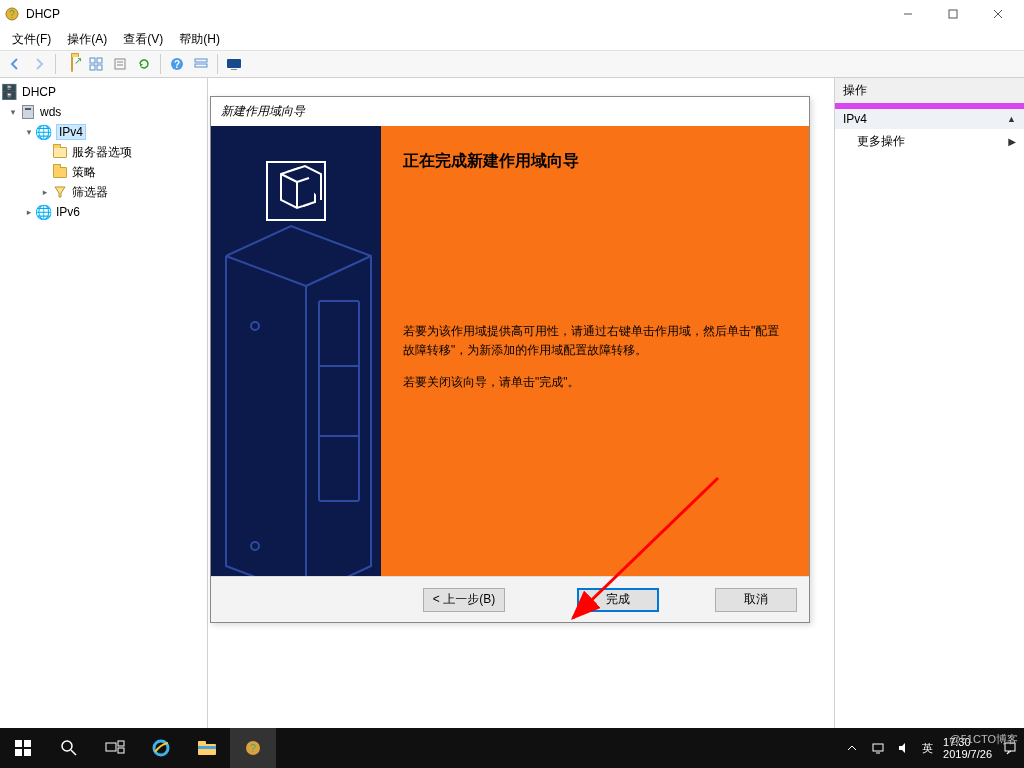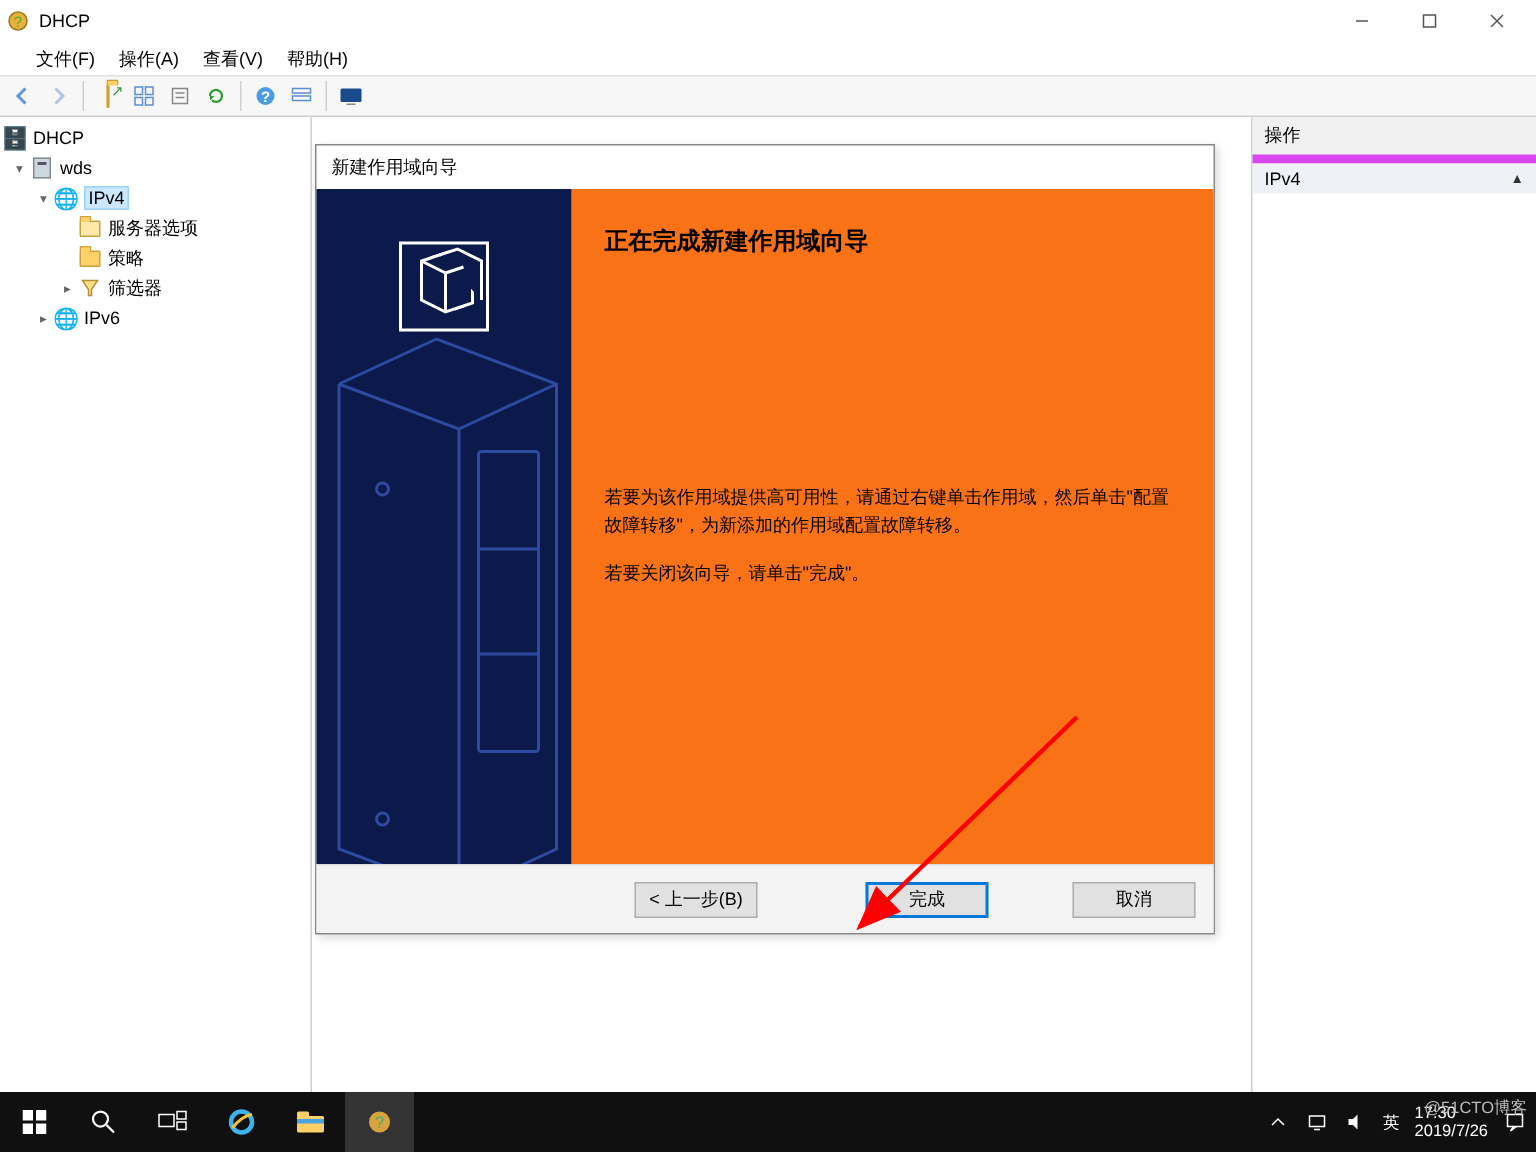--- a/index.html
+++ b/index.html
@@ -3,40 +3,40 @@
 <meta charset="utf-8">
 <style>
   * { box-sizing: border-box; font-family: "Microsoft YaHei", "Segoe UI", Tahoma, sans-serif; }
   html, body { margin: 0; padding: 0; width: 1024px; height: 768px; overflow: hidden; background: #fff; font-size: 12px; color: #000; }
   
   .titlebar { height: 28px; display: flex; align-items: center; padding: 0 4px; background: #fff; }
   .titlebar .app-icon { width: 16px; height: 16px; margin-right: 6px; display:inline-flex; align-items:center; justify-content:center;}
   .titlebar .title { flex: 1; font-size: 12px; }
   .win-controls { display: flex; }
   .win-btn { width: 45px; height: 28px; display: flex; align-items: center; justify-content: center; color:#555;}
-  .menubar { height: 22px; display: flex; align-items: center; padding: 0 16px; background:#fff;}
+  .menubar { height: 22px; display: flex; align-items: center; padding: 0 4px; background:#fff;}
   .menubar span { padding: 2px 8px; }
   .toolbar { height: 28px; display: flex; align-items: center; padding: 2px 4px; border-top:1px solid #e1e1e1; border-bottom:1px solid #d0d0d0; background:#f7f7f7; gap:2px;}
   .tbtn { width: 22px; height: 22px; display: flex; align-items: center; justify-content: center; border:1px solid transparent;}
   .tsep { width:1px; height:20px; background:#d0d0d0; margin:0 3px;}
   
   .body-area { display:flex; height:calc(768px - 28px - 22px - 28px - 40px); border-top:0; }
   .tree-pane { width:208px; border-right:1px solid #d0d0d0; padding:4px 0; background:#fff; overflow:hidden;}
   .tree .row { display:flex; align-items:center; height:20px; white-space:nowrap;}
   .tree .twisty { width:14px; text-align:center; color:#666; font-size:9px; }
   .tree .ico { width:16px; height:16px; margin-right:4px; display:inline-flex; align-items:center; justify-content:center;}
   .tree .sel { background:#cce8ff; border:1px solid #99d1ff; padding:0 2px; }
   .content-pane { flex:1; position:relative; background:#fff; }
   .actions-pane { width:190px; border-left:1px solid #d0d0d0; background:#fff;}
   .actions-header { background:#f0f0f0; border-bottom:6px solid #d946ef; padding:4px 8px; font-weight:normal;}
   .actions-sub { background:#eef2f7; padding:3px 8px; display:flex; justify-content:space-between; align-items:center;}
   .actions-item { padding:4px 8px 4px 22px; display:flex; justify-content:space-between; align-items:center;}
   
   .dialog { position:absolute; left:2px; top:18px; width:600px; background:#fff; border:1px solid #888; box-shadow:2px 2px 6px rgba(0,0,0,0.15);}
-  .dialog-title { padding:6px 10px 6px 10px; font-size:12px;}
+  .dialog-title { padding:6px 10px 6px 10px; font-size:12px;font-style:italic;}
   .dialog-body { display:flex; height:450px; }
   .dialog-banner { width:170px; background:#0b1a4a; position:relative; display:flex; align-items:flex-start; justify-content:center; padding-top:30px;}
   .dialog-content { flex:1; padding:25px 22px 10px 22px; background:#f97316;}
   .dialog-content h1 { font-size:16px; font-weight:bold; margin:0 0 30px 0;}
   .dialog-content p { font-size:12px; margin:0 0 14px 0; line-height:1.55;}
   .dialog-footer { height:46px; border-top:1px solid #ddd; display:flex; align-items:center; justify-content:flex-end; padding:0 12px; gap:24px; background:#f3f3f3;}
   .dlg-btn { min-width:82px; height:24px; background:#e1e1e1; border:1px solid #adadad; font-size:12px; display:flex; align-items:center; justify-content:center;}
   .dlg-btn.primary { border:2px solid #0078d7; background:#e1e1e1;margin-left:48px;}
   
   .arrow-svg { position:absolute; pointer-events:none; }
@@ -255,20 +255,24 @@
       <line x1="190" y1="10" x2="45" y2="150" stroke="#ff0000" stroke-width="3" marker-end="url(#ah)"></line>
     </svg>
   </div>
 
   <div class="actions-pane">
     <div class="actions-header">操作</div>
     <div class="actions-sub">
       <span>IPv4</span>
       <span style="font-size:9px;color:#333">▲</span>
     </div>
+    <div class="actions-item">
+      <span>更多操作</span>
+      <span style="font-size:10px;color:#333">▶</span>
+    </div>
   </div>
 </div>
 
 <div class="statusbar"></div>
 
 <div class="taskbar">
   <div class="task-btn">
     <svg width="16" height="16" viewBox="0 0 16 16">
         <rect x="0" y="0" width="7" height="7" fill="#fff"></rect>
         <rect x="9" y="0" width="7" height="7" fill="#fff"></rect>

